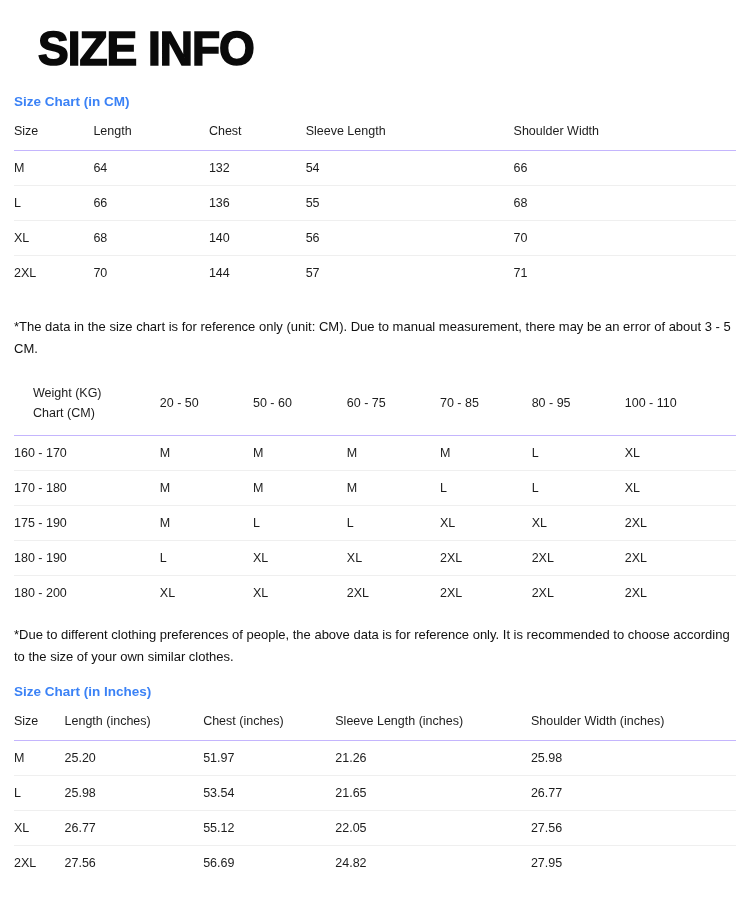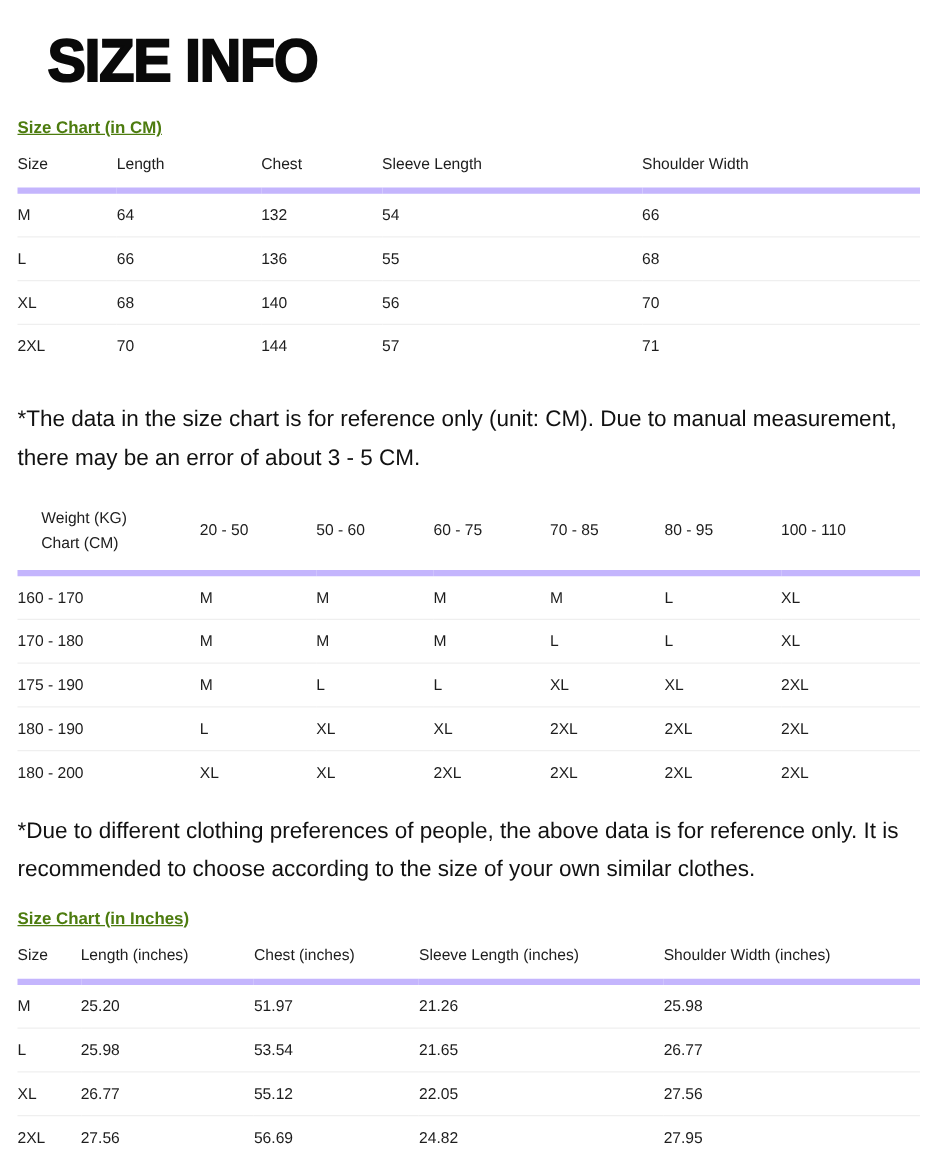--- a/index.html
+++ b/index.html
@@ -20,22 +20,21 @@
     color: #0a0a0a;
     -webkit-text-stroke: 1.6px #0a0a0a;
     transform: scaleY(1.04);
     transform-origin: left top;
   }
 
   .section-heading {
     margin-top: 24px;
     font-size: 13.5px;
     font-weight: 700;
-    color: #4d7c0f;
-    text-decoration: underline;
+    color: #3b82f6;
   }
   .section-heading.inches { margin-top: 16px; }
 
   table {
     width: 100%;
     border-collapse: collapse;
     table-layout: fixed;
     margin-top: 6px;
   }
   th, td {
@@ -43,30 +42,30 @@
     font-size: 12.5px;
     font-weight: 400;
     color: #1d1d1d;
     line-height: 16px;
     vertical-align: middle;
     padding: 9px 4px 9px 0;
   }
   thead th {
     padding-top: 8px;
     padding-bottom: 11px;
-    border-bottom: 5px solid #c4b5fd;
+    border-bottom: 1px solid #c4b5fd;
   }
   tbody td { border-bottom: 1px solid #efefef; }
   tbody tr:last-child td { border-bottom: none; }
 
   .fit-table thead th { padding-top: 10px; padding-bottom: 12px; }
   .fit-header-stack div { line-height: 20px; margin-left: 19px; }
 
   .note {
-    font-size: 18px;
+    font-size: 13px;
     line-height: 1.72;
     color: #111;
   }
   .note.n1 { margin-top: 26px; }
   .note.n2 { margin-top: 14px; max-width: 726px; }
 
   .fit-table { margin-top: 12px; }
 </style>
 </head>
 <body>

